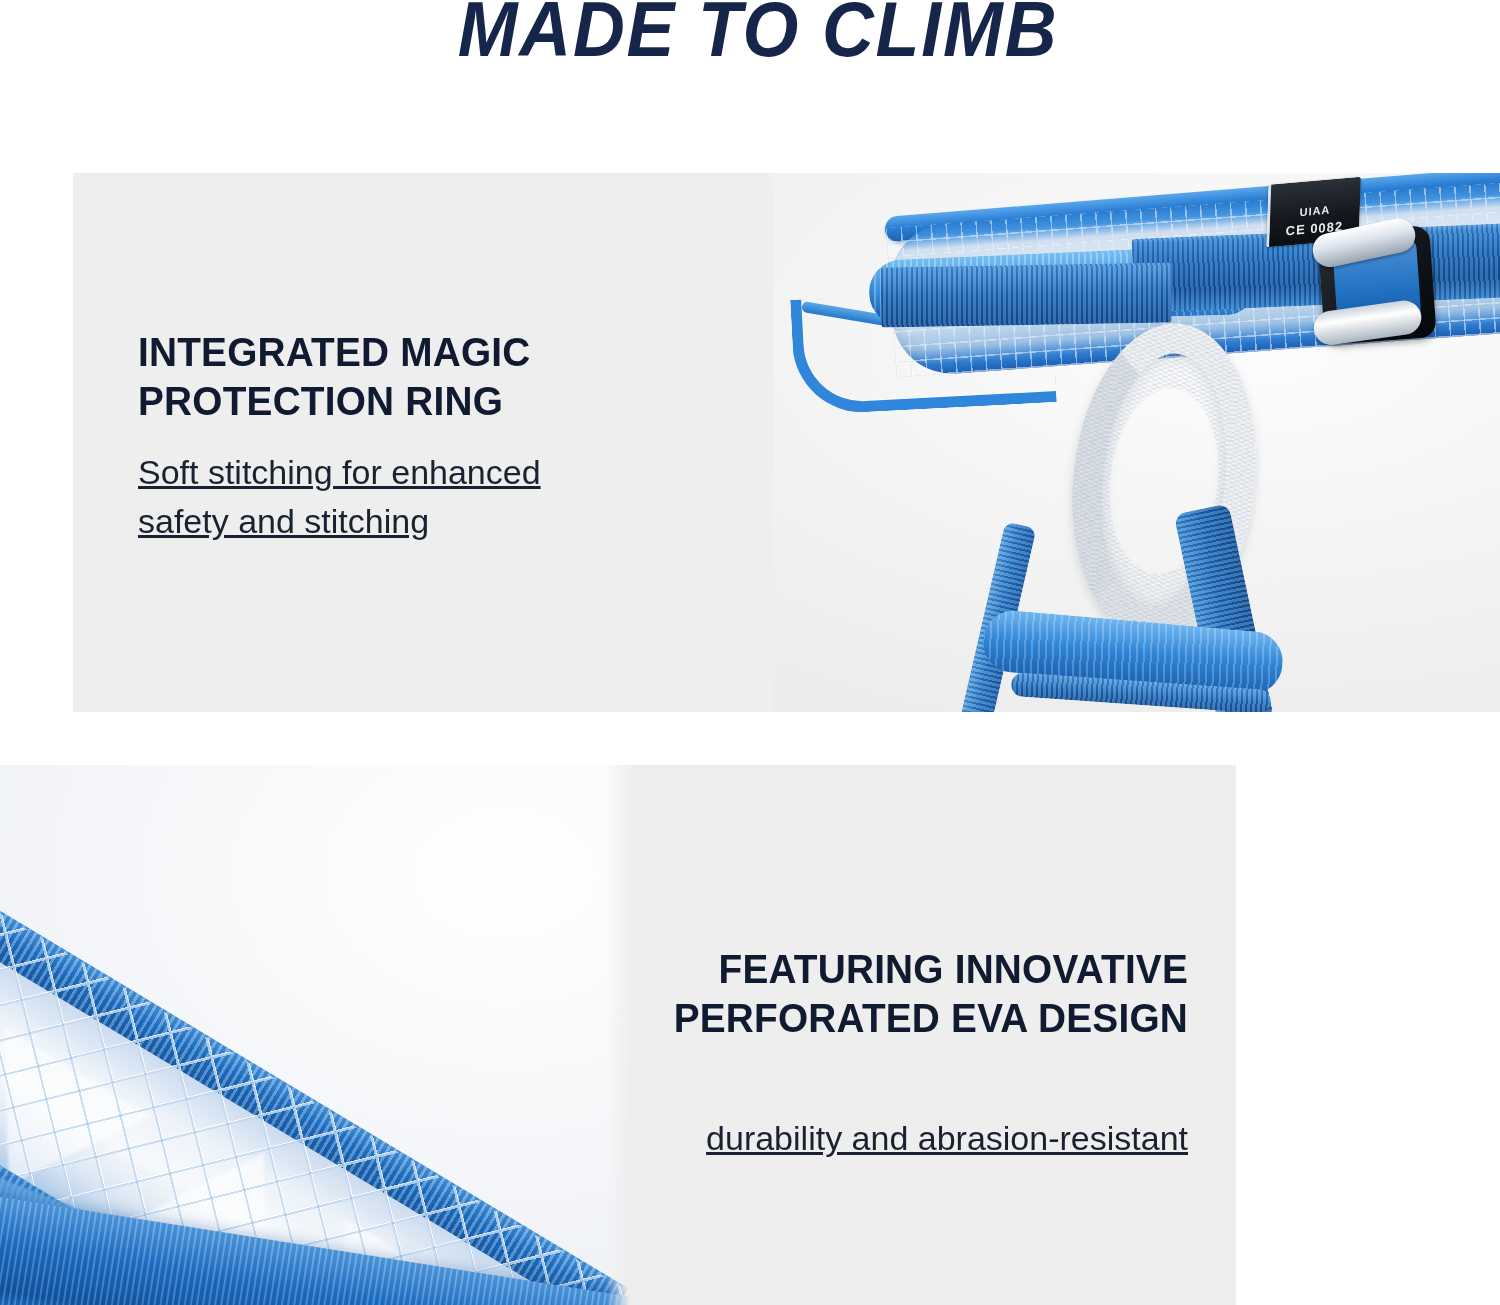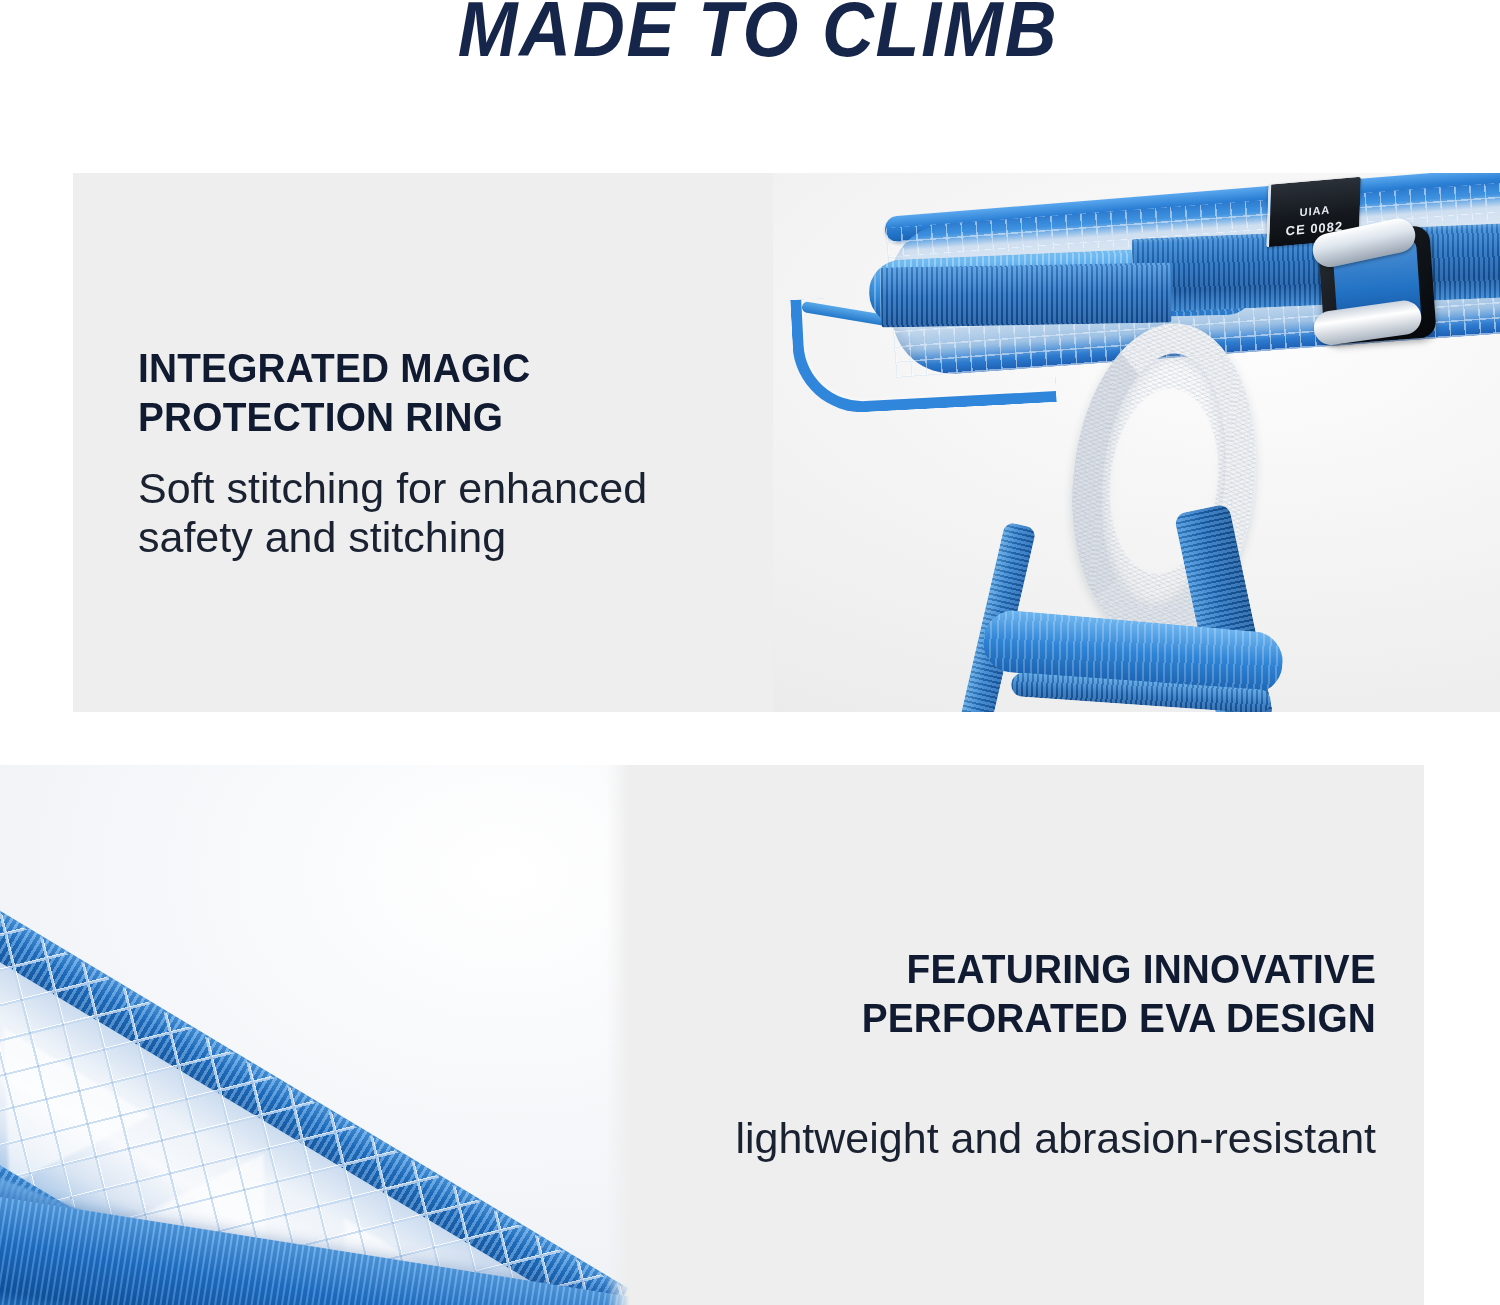--- a/index.html
+++ b/index.html
@@ -45,21 +45,21 @@
   
   .panel-top {
     position: absolute;
     left: 73px; top: 173px;
     width: 1427px; height: 539px;
     background: #eeeeee;
     overflow: hidden;
   }
   .panel-top .text-col {
     position: absolute;
-    left: 65px; top: 171px;
+    left: 65px; top: 155px;
     width: 560px;
   }
   .panel-bottom .text-col {
     position: absolute;
     right: 48px; top: 180px;
     width: 700px;
     text-align: right;
   }
   .feature-title {
     font-family: "Liberation Sans", sans-serif;
@@ -71,31 +71,32 @@
     margin: 0 0 22px 0;
     transform: scaleX(0.97);
     transform-origin: 0% 50%;
   }
   .panel-bottom .feature-title {
     transform-origin: 100% 50%;
   }
   .feature-sub {
     font-family: "Liberation Sans", sans-serif;
     font-weight: normal;
-    font-size: 43px;
+    font-size: 34px;
     line-height: 49px;
     color: #1a2231;
     margin: 0;
+    text-decoration: underline;
   }
 
   
   .panel-bottom {
     position: absolute;
     left: 0; top: 765px;
-    width: 1424px; height: 540px;
+    width: 1236px; height: 540px;
     background: #eeeeee;
     overflow: hidden;
   }
 
   
   .photo-top {
     position: absolute;
     left: 700px; top: 0;
     width: 800px; height: 539px;
     overflow: hidden;
@@ -574,16 +575,16 @@
     <div class="edge-fade"></div>
   </div>
 
   <div class="text-col">
     <h2 class="feature-title">
       <span>FEATURING INNOVATIVE</span><br>
       <span>PERFORATED EVA DESIGN</span>
     </h2>
     <p class="feature-sub">
       <br>
-      <span>lightweight and abrasion-resistant</span>
+      <span>durability and abrasion-resistant</span>
     </p>
   </div>
 </section>
 
 </body></html>

